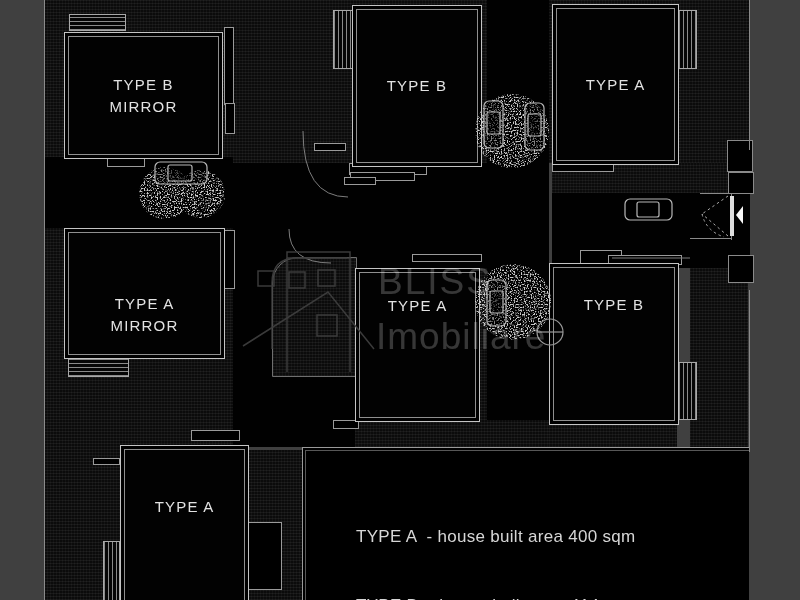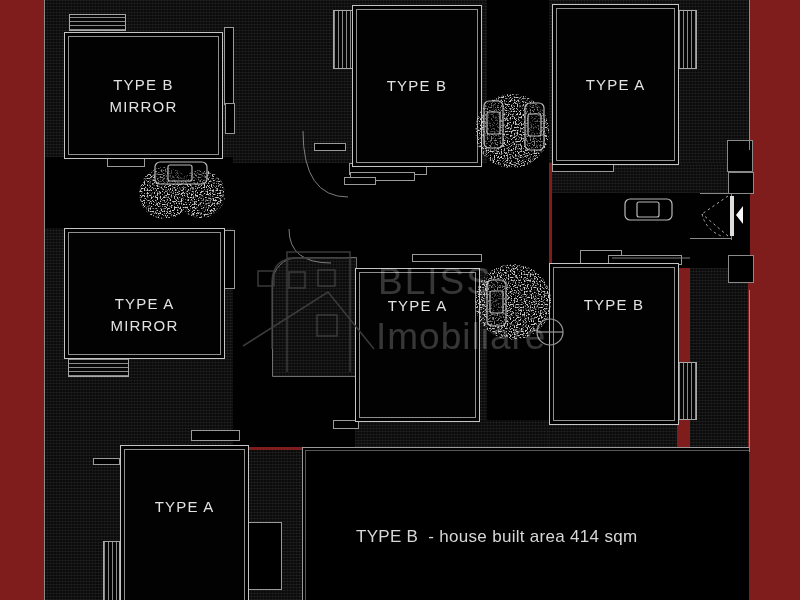--- a/index.html
+++ b/index.html
@@ -1,16 +1,16 @@
 <!DOCTYPE html>
 <html><head>
 <meta charset="utf-8">
 <style>
   html,body{margin:0;padding:0;background:#000;}
-  .plan{position:relative;width:800px;height:600px;background:#7f1d1d;overflow:hidden;
+  .plan{position:relative;width:800px;height:600px;background:#404040;overflow:hidden;
         font-family:"Liberation Sans", sans-serif;}
   .hatch{position:absolute;background-color:#0b0b0b;
     background-image:
       repeating-linear-gradient(0deg, rgba(255,255,255,0.055) 0 1px, transparent 1px 3px),
       repeating-linear-gradient(90deg, rgba(255,255,255,0.035) 0 1px, transparent 1px 3px);}
   .island{border:1px solid #6f6f6f;border-radius:26px 0 0 0;}
   .road{position:absolute;background:#010101;}
   .block{position:absolute;background:#020202;border:1px solid #c4c4c4;
          box-shadow:inset 0 0 0 3px #000, inset 0 0 0 4px #8f8f8f;
          display:flex;justify-content:center;align-items:center;}
@@ -207,16 +207,17 @@
       <rect x="318" y="270" width="17" height="16"></rect>
       <rect x="317" y="315" width="20" height="21"></rect>
       <polyline points="243,346 328,292 374,349"></polyline>
     </g>
   </svg>
 
   <div class="watermark" style="left:378px;top:261px;">BLISS</div>
   <div class="watermark" style="left:376px;top:316px;letter-spacing:1px;">Imobiliare</div>
 
   <div class="legend-text">
+    <div>TYPE A  - house built area 400 sqm</div>
     <div>TYPE B  - house built area 414 sqm</div>
   </div>
 
 </div>
 
 </body></html>

